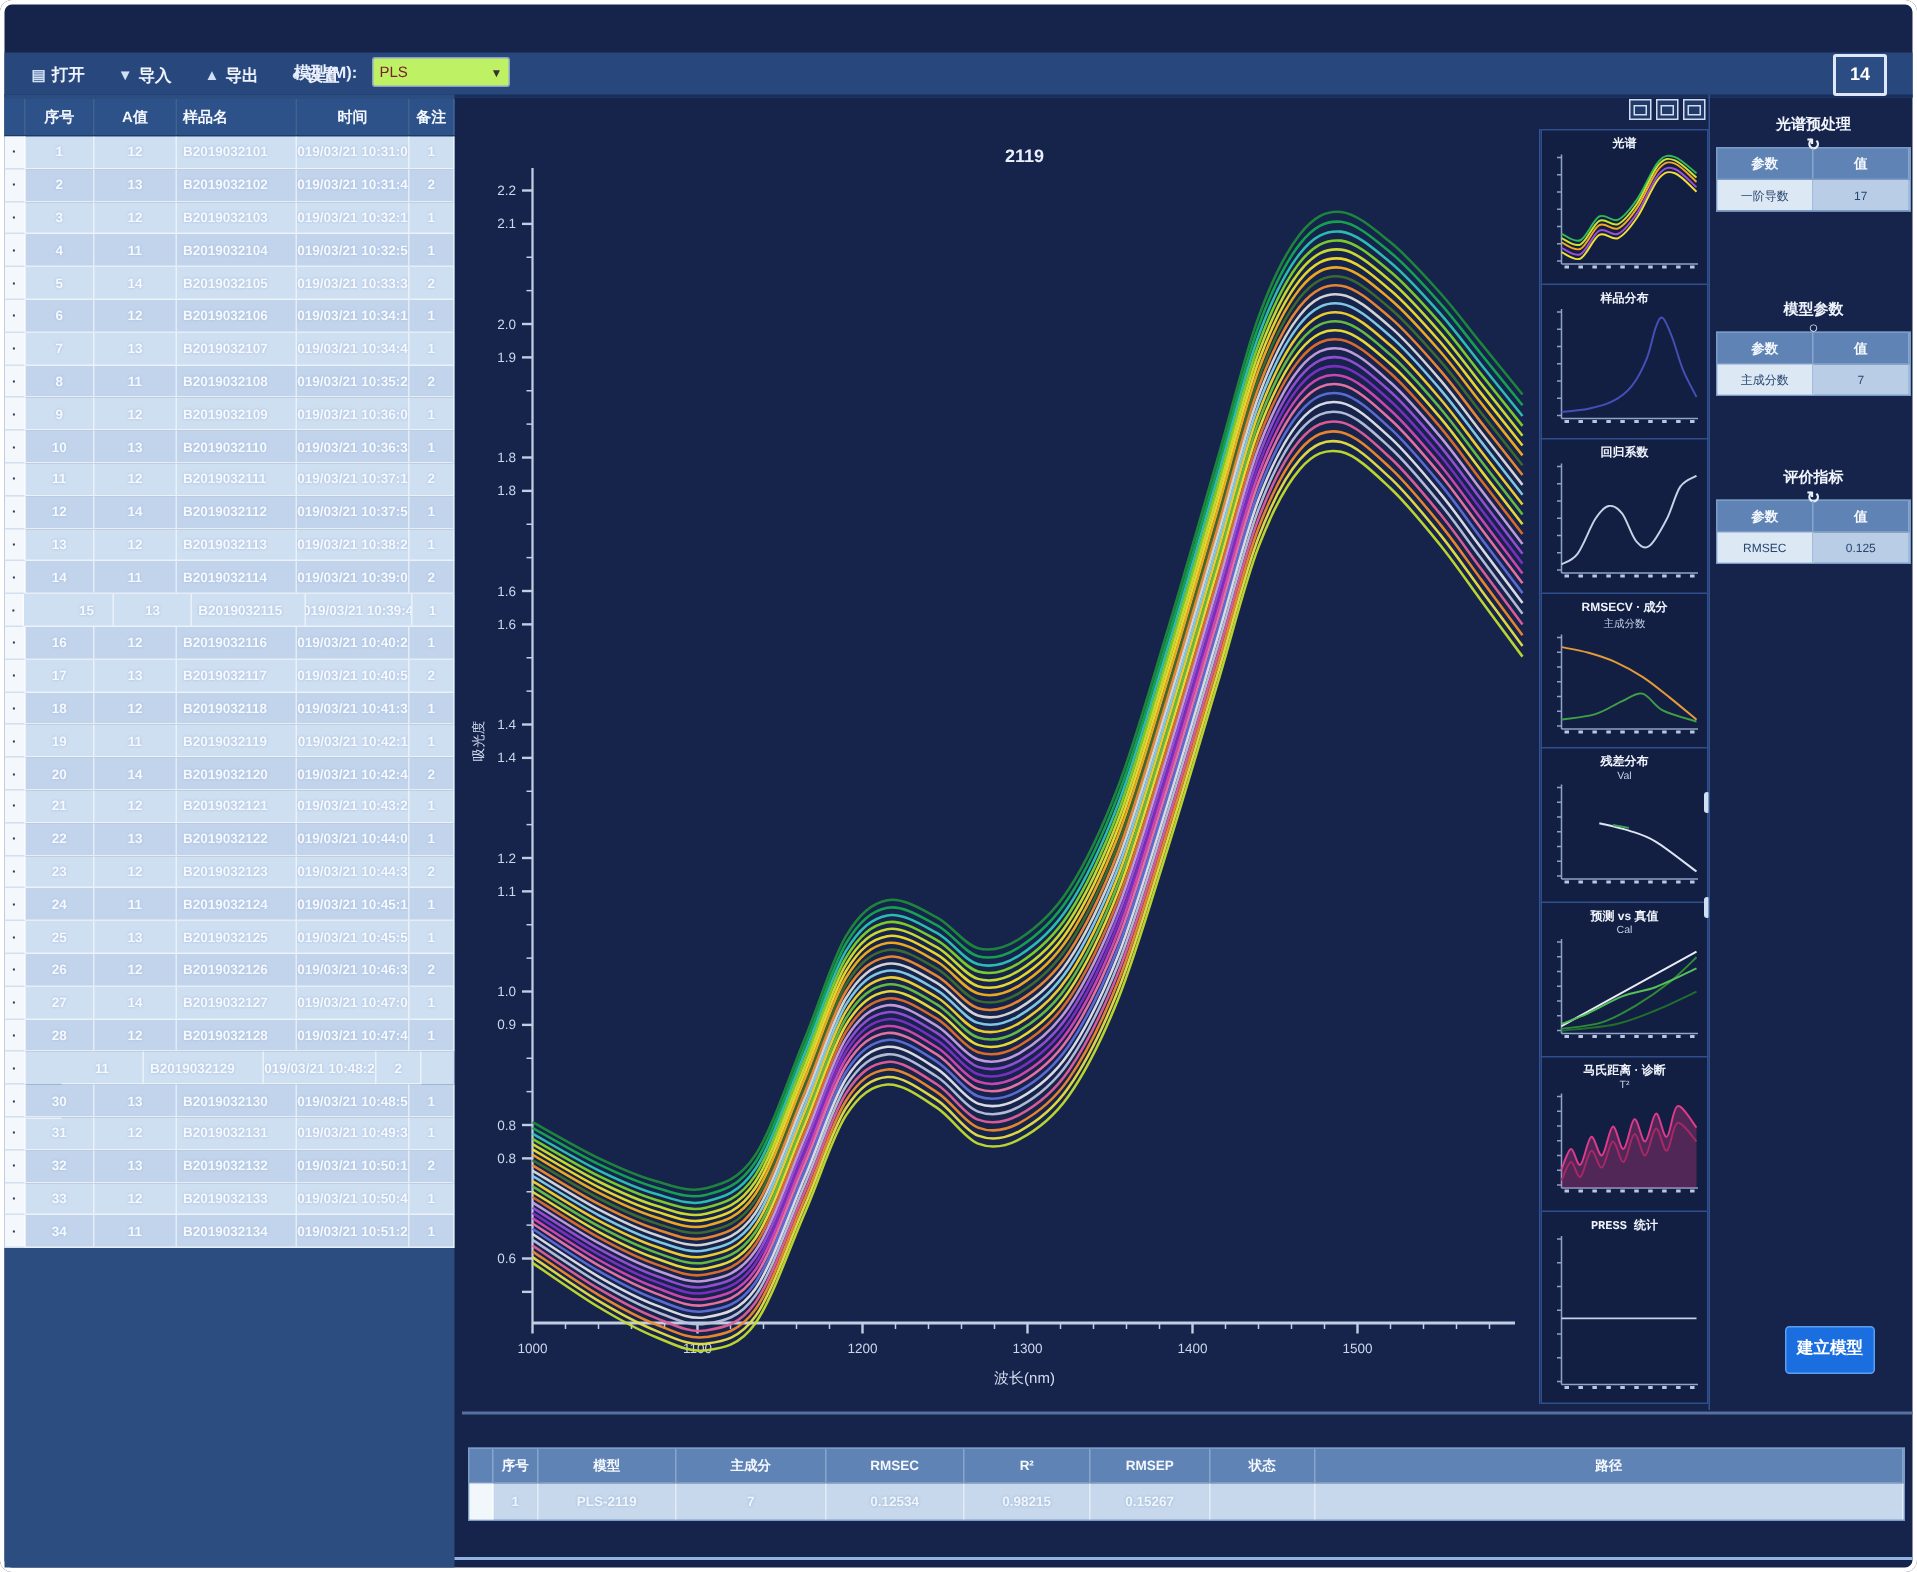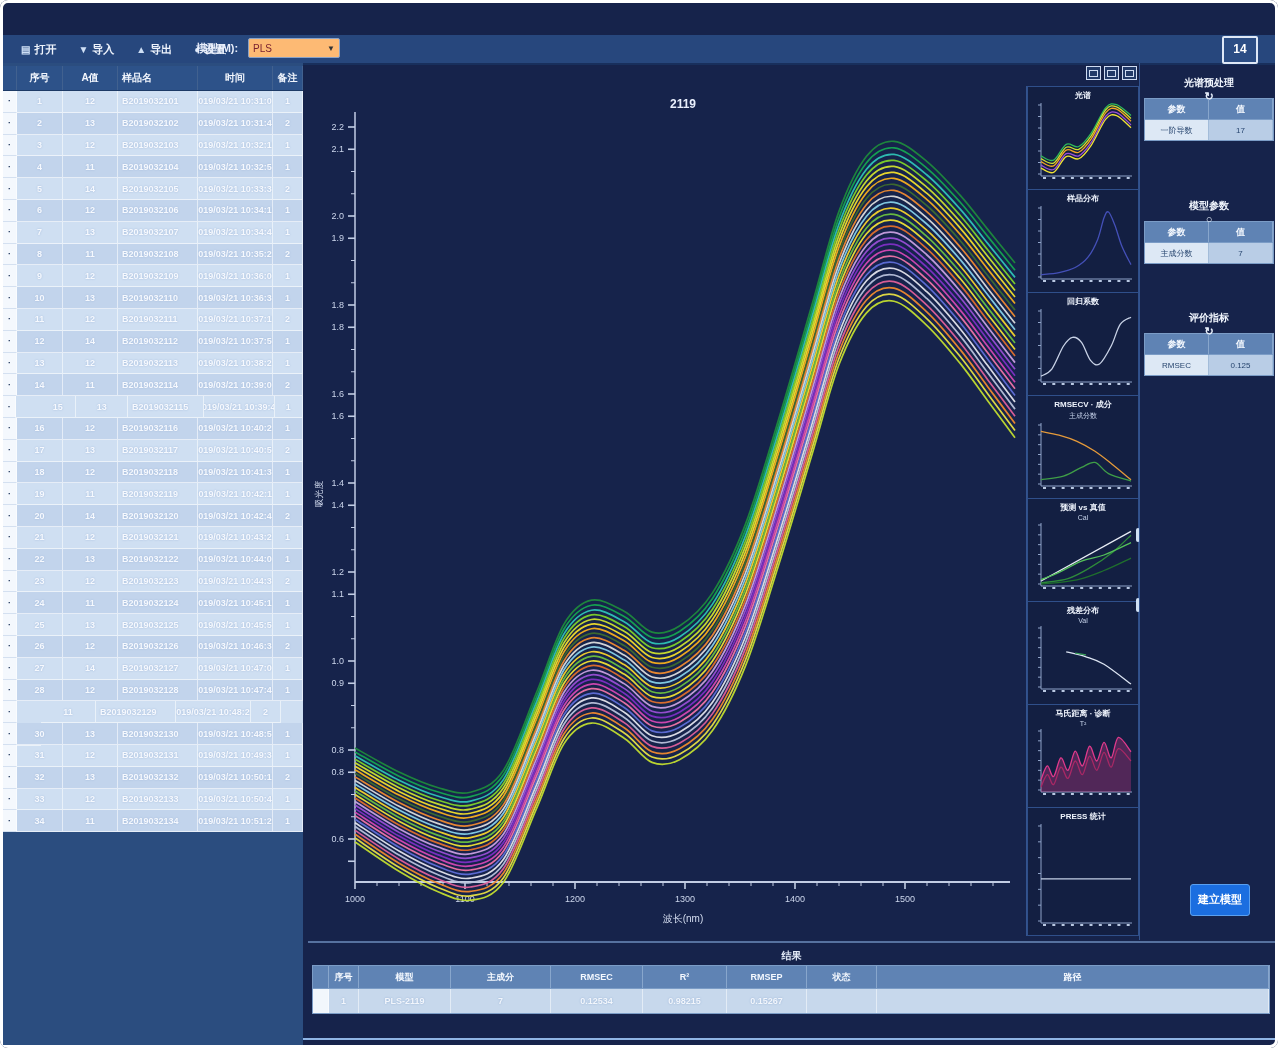--- a/index.html
+++ b/index.html
@@ -13,21 +13,21 @@
   #logo .small{font-size:10px;font-weight:bold;color:#dfe8f8;padding-bottom:2px;letter-spacing:2px;}
   #logo-underline{left:72px;top:28px;width:200px;height:2px;background:#e8eefb;border-radius:1px;}
   #win-title{left:0;top:7px;width:1278px;text-align:center;color:#d8e2f6;font-size:10px;}
   .winbtn{top:10px;width:16px;height:14px;color:#e8eefb;font-size:11px;line-height:14px;text-align:center;cursor:default;}
   
   #toolbar{left:3px;top:35px;width:1272px;height:28px;background:#27477d;border-bottom:2px solid #182f5c;}
   .menu-item{display:inline-flex;align-items:center;gap:4px;color:#eef3fc;font-size:11px;font-weight:bold;
              margin:5px 0 0 14px;padding:2px 4px;}
   .menu-item .mi{font-size:10px;color:#cfe0f6;}
   #combo-label{left:196px;top:41px;color:#e8eefb;font-size:11px;font-weight:bold;}
-  #combo{left:248px;top:38px;width:92px;height:20px;background:#fdba74;border:1px solid #8aa2c6;border-radius:2px;
+  #combo{left:248px;top:38px;width:92px;height:20px;background:#bef264;border:1px solid #8aa2c6;border-radius:2px;
          display:flex;align-items:center;justify-content:space-between;padding:0 4px;box-sizing:border-box;}
   #combo .val{font-size:10px;color:#7a2230;}
   #combo .arr{font-size:8px;color:#333;}
   #tb-right-btn{left:1222px;top:36px;width:32px;height:24px;border:2px solid #dfe8f6;border-radius:2px;
                 color:#fff;font-size:12px;font-weight:bold;text-align:center;line-height:22px;background:#2c4d84;}
   
   #left-panel{left:3px;top:63px;width:300px;height:982px;background:#2b4d7f;}
   #ltable{position:absolute;left:0;top:3px;width:300px;}
   .lt-head{display:flex;height:24px;background:#2d5289;border-bottom:1px solid #1d3a66;}
   .lt-head .c{color:#f2f6fd;font-size:10px;font-weight:bold;display:flex;align-items:center;justify-content:center;
@@ -633,20 +633,47 @@
           <rect x="58.5" y="66" width="3" height="2" fill="#b9c8e2"></rect>
           <rect x="67.80000000000001" y="66" width="3" height="2" fill="#b9c8e2"></rect>
           <rect x="77.10000000000001" y="66" width="3" height="2" fill="#b9c8e2"></rect>
           <rect x="86.4" y="66" width="3" height="2" fill="#b9c8e2"></rect>
           <rect x="95.7" y="66" width="3" height="2" fill="#b9c8e2"></rect>
           <path d="M10,10.44C13,11.06,22,12.50666666666667,28,14.160000000000004C34,15.813333333333338,40,17.67333333333334,46,20.360000000000003C52,23.046666666666667,58,26.35333333333333,64,30.279999999999998C70,34.20666666666666,76,39.16666666666666,82,43.919999999999995C88,48.67333333333333,97,56.32,100,58.800000000000004" fill="none" stroke="#e59a3a" stroke-width="1.3"></path>
           <path d="M10,58.800000000000004C13.75,58.18000000000001,25.75,57.14666666666667,32.5,55.08C39.25,53.01333333333333,45.25,48.67333333333333,50.5,46.4C55.75,44.126666666666665,59.5,40.406666666666666,64,41.44C68.5,42.47333333333333,71.5,49.5,77.5,52.6C83.5,55.7,96.25,58.8,100,60.04" fill="none" stroke="#3f9e47" stroke-width="1.3"></path>
         </svg>
       </div>
       <div class="thumb" style="height: 103px;">
+        <div class="tt">残差分布</div>
+        <div class="ts">Val</div>
+        <svg width="104" height="75">
+          <line x1="10" y1="2" x2="10" y2="65" stroke="#8fa3c8" stroke-width="1"></line>
+          <line x1="7" y1="4" x2="10" y2="4" stroke="#8fa3c8" stroke-width="1"></line>
+          <line x1="7" y1="13.833333333333334" x2="10" y2="13.833333333333334" stroke="#8fa3c8" stroke-width="1"></line>
+          <line x1="7" y1="23.666666666666668" x2="10" y2="23.666666666666668" stroke="#8fa3c8" stroke-width="1"></line>
+          <line x1="7" y1="33.5" x2="10" y2="33.5" stroke="#8fa3c8" stroke-width="1"></line>
+          <line x1="7" y1="43.333333333333336" x2="10" y2="43.333333333333336" stroke="#8fa3c8" stroke-width="1"></line>
+          <line x1="7" y1="53.166666666666664" x2="10" y2="53.166666666666664" stroke="#8fa3c8" stroke-width="1"></line>
+          <line x1="7" y1="63" x2="10" y2="63" stroke="#8fa3c8" stroke-width="1"></line>
+          <line x1="10" y1="65" x2="101" y2="65" stroke="#8fa3c8" stroke-width="1"></line>
+          <rect x="12" y="66" width="3" height="2" fill="#b9c8e2"></rect>
+          <rect x="21.3" y="66" width="3" height="2" fill="#b9c8e2"></rect>
+          <rect x="30.6" y="66" width="3" height="2" fill="#b9c8e2"></rect>
+          <rect x="39.900000000000006" y="66" width="3" height="2" fill="#b9c8e2"></rect>
+          <rect x="49.2" y="66" width="3" height="2" fill="#b9c8e2"></rect>
+          <rect x="58.5" y="66" width="3" height="2" fill="#b9c8e2"></rect>
+          <rect x="67.80000000000001" y="66" width="3" height="2" fill="#b9c8e2"></rect>
+          <rect x="77.10000000000001" y="66" width="3" height="2" fill="#b9c8e2"></rect>
+          <rect x="86.4" y="66" width="3" height="2" fill="#b9c8e2"></rect>
+          <rect x="95.7" y="66" width="3" height="2" fill="#b9c8e2"></rect>
+          <path d="M35.2,27.8C38.5,28.626666666666665,48.7,30.69333333333333,55,32.76C61.3,34.82666666666666,65.5,35.65333333333333,73,40.199999999999996C80.5,44.74666666666666,95.5,56.733333333333334,100,60.04" fill="none" stroke="#dce4f2" stroke-width="1.3"></path>
+          <path d="M44.2,29.040000000000003L55,30.9" fill="none" stroke="#3aa05a" stroke-width="1.3"></path>
+        </svg>
+      </div>
+      <div class="thumb" style="height: 103px;">
         <div class="tt">预测 vs 真值</div>
         <div class="ts">Cal</div>
         <svg width="104" height="75">
           <line x1="10" y1="2" x2="10" y2="65" stroke="#8fa3c8" stroke-width="1"></line>
           <line x1="7" y1="4" x2="10" y2="4" stroke="#8fa3c8" stroke-width="1"></line>
           <line x1="7" y1="13.833333333333334" x2="10" y2="13.833333333333334" stroke="#8fa3c8" stroke-width="1"></line>
           <line x1="7" y1="23.666666666666668" x2="10" y2="23.666666666666668" stroke="#8fa3c8" stroke-width="1"></line>
           <line x1="7" y1="33.5" x2="10" y2="33.5" stroke="#8fa3c8" stroke-width="1"></line>
           <line x1="7" y1="43.333333333333336" x2="10" y2="43.333333333333336" stroke="#8fa3c8" stroke-width="1"></line>
           <line x1="7" y1="53.166666666666664" x2="10" y2="53.166666666666664" stroke="#8fa3c8" stroke-width="1"></line>
@@ -662,47 +689,20 @@
           <rect x="77.10000000000001" y="66" width="3" height="2" fill="#b9c8e2"></rect>
           <rect x="86.4" y="66" width="3" height="2" fill="#b9c8e2"></rect>
           <rect x="95.7" y="66" width="3" height="2" fill="#b9c8e2"></rect>
           <path d="M10,60.04L100,10.44" fill="none" stroke="#e8edf5" stroke-width="1.3"></path>
           <path d="M10,61.9C14.5,61.17666666666666,28.75,60.14333333333334,37,57.56C45.25,54.97666666666667,52.00000000000001,50.843333333333334,59.50000000000001,46.4C67,41.95666666666666,75.25,36.27333333333333,82,30.9C88.75,25.526666666666667,97,16.950000000000003,100,14.160000000000004" fill="none" stroke="#2e8b3a" stroke-width="1.3"></path>
           <path d="M10,58.800000000000004C13,57.56,21.25,54.46,28,51.36C34.75,48.26,43,43.09333333333333,50.5,40.199999999999996C58,37.306666666666665,64.75,37.1,73,34C81.25,30.900000000000002,95.5,23.666666666666668,100,21.6" fill="none" stroke="#54c05a" stroke-width="1.3"></path>
           <path d="M10,63.14C16,62.41666666666667,35.5,61.07333333333334,46,58.800000000000004C56.5,56.52666666666667,64,53.11666666666667,73,49.5C82,45.88333333333333,95.5,39.16666666666667,100,37.1" fill="none" stroke="#1f6f2d" stroke-width="1.3"></path>
         </svg>
       </div>
       <div class="thumb" style="height: 103px;">
-        <div class="tt">残差分布</div>
-        <div class="ts">Val</div>
-        <svg width="104" height="75">
-          <line x1="10" y1="2" x2="10" y2="65" stroke="#8fa3c8" stroke-width="1"></line>
-          <line x1="7" y1="4" x2="10" y2="4" stroke="#8fa3c8" stroke-width="1"></line>
-          <line x1="7" y1="13.833333333333334" x2="10" y2="13.833333333333334" stroke="#8fa3c8" stroke-width="1"></line>
-          <line x1="7" y1="23.666666666666668" x2="10" y2="23.666666666666668" stroke="#8fa3c8" stroke-width="1"></line>
-          <line x1="7" y1="33.5" x2="10" y2="33.5" stroke="#8fa3c8" stroke-width="1"></line>
-          <line x1="7" y1="43.333333333333336" x2="10" y2="43.333333333333336" stroke="#8fa3c8" stroke-width="1"></line>
-          <line x1="7" y1="53.166666666666664" x2="10" y2="53.166666666666664" stroke="#8fa3c8" stroke-width="1"></line>
-          <line x1="7" y1="63" x2="10" y2="63" stroke="#8fa3c8" stroke-width="1"></line>
-          <line x1="10" y1="65" x2="101" y2="65" stroke="#8fa3c8" stroke-width="1"></line>
-          <rect x="12" y="66" width="3" height="2" fill="#b9c8e2"></rect>
-          <rect x="21.3" y="66" width="3" height="2" fill="#b9c8e2"></rect>
-          <rect x="30.6" y="66" width="3" height="2" fill="#b9c8e2"></rect>
-          <rect x="39.900000000000006" y="66" width="3" height="2" fill="#b9c8e2"></rect>
-          <rect x="49.2" y="66" width="3" height="2" fill="#b9c8e2"></rect>
-          <rect x="58.5" y="66" width="3" height="2" fill="#b9c8e2"></rect>
-          <rect x="67.80000000000001" y="66" width="3" height="2" fill="#b9c8e2"></rect>
-          <rect x="77.10000000000001" y="66" width="3" height="2" fill="#b9c8e2"></rect>
-          <rect x="86.4" y="66" width="3" height="2" fill="#b9c8e2"></rect>
-          <rect x="95.7" y="66" width="3" height="2" fill="#b9c8e2"></rect>
-          <path d="M35.2,27.8C38.5,28.626666666666665,48.7,30.69333333333333,55,32.76C61.3,34.82666666666666,65.5,35.65333333333333,73,40.199999999999996C80.5,44.74666666666666,95.5,56.733333333333334,100,60.04" fill="none" stroke="#dce4f2" stroke-width="1.3"></path>
-          <path d="M44.2,29.040000000000003L55,30.9" fill="none" stroke="#3aa05a" stroke-width="1.3"></path>
-        </svg>
-      </div>
-      <div class="thumb" style="height: 103px;">
         <div class="tt">马氏距离 · 诊断</div>
         <div class="ts">T²</div>
         <svg width="104" height="75">
           <line x1="10" y1="2" x2="10" y2="65" stroke="#8fa3c8" stroke-width="1"></line>
           <line x1="7" y1="4" x2="10" y2="4" stroke="#8fa3c8" stroke-width="1"></line>
           <line x1="7" y1="13.833333333333334" x2="10" y2="13.833333333333334" stroke="#8fa3c8" stroke-width="1"></line>
           <line x1="7" y1="23.666666666666668" x2="10" y2="23.666666666666668" stroke="#8fa3c8" stroke-width="1"></line>
           <line x1="7" y1="33.5" x2="10" y2="33.5" stroke="#8fa3c8" stroke-width="1"></line>
           <line x1="7" y1="43.333333333333336" x2="10" y2="43.333333333333336" stroke="#8fa3c8" stroke-width="1"></line>
           <line x1="7" y1="53.166666666666664" x2="10" y2="53.166666666666664" stroke="#8fa3c8" stroke-width="1"></line>
@@ -716,21 +716,21 @@
           <rect x="58.5" y="66" width="3" height="2" fill="#b9c8e2"></rect>
           <rect x="67.80000000000001" y="66" width="3" height="2" fill="#b9c8e2"></rect>
           <rect x="77.10000000000001" y="66" width="3" height="2" fill="#b9c8e2"></rect>
           <rect x="86.4" y="66" width="3" height="2" fill="#b9c8e2"></rect>
           <rect x="95.7" y="66" width="3" height="2" fill="#b9c8e2"></rect>
           <path d="M10,52.6C11.05,50.32666666666667,14.200000000000001,39.476666666666674,16.3,38.96000000000001C18.400000000000002,38.44333333333334,20.35,50.843333333333334,22.6,49.5C24.85,48.156666666666666,27.400000000000002,31.93333333333333,29.8,30.9C32.2,29.866666666666667,34.6,44.43666666666667,37,43.300000000000004C39.4,42.16333333333334,41.800000000000004,24.80333333333333,44.2,24.08C46.6,23.356666666666666,49,39.786666666666676,51.4,38.96000000000001C53.8,38.13333333333334,56.2,19.94666666666667,58.6,19.12C61,18.293333333333333,63.4,34.62,65.8,34C68.2,33.38,70.6,15.916666666666664,73,15.399999999999997C75.4,14.88333333333333,77.8,31.726666666666667,80.2,30.9C82.60000000000001,30.07333333333333,84.10000000000001,11.473333333333333,87.4,10.44C90.7,9.406666666666666,97.9,22.323333333333334,100,24.7L100,65L10,65Z" fill="rgba(224,58,140,0.30)" stroke="none"></path>
           <path d="M10,52.6C11.05,50.32666666666667,14.200000000000001,39.476666666666674,16.3,38.96000000000001C18.400000000000002,38.44333333333334,20.35,50.843333333333334,22.6,49.5C24.85,48.156666666666666,27.400000000000002,31.93333333333333,29.8,30.9C32.2,29.866666666666667,34.6,44.43666666666667,37,43.300000000000004C39.4,42.16333333333334,41.800000000000004,24.80333333333333,44.2,24.08C46.6,23.356666666666666,49,39.786666666666676,51.4,38.96000000000001C53.8,38.13333333333334,56.2,19.94666666666667,58.6,19.12C61,18.293333333333333,63.4,34.62,65.8,34C68.2,33.38,70.6,15.916666666666664,73,15.399999999999997C75.4,14.88333333333333,77.8,31.726666666666667,80.2,30.9C82.60000000000001,30.07333333333333,84.10000000000001,11.473333333333333,87.4,10.44C90.7,9.406666666666666,97.9,22.323333333333334,100,24.7" fill="none" stroke="#e03a8c" stroke-width="1.3"></path>
           <path d="M10,60.04C11.05,57.97333333333333,14.200000000000001,48.053333333333335,16.3,47.64C18.400000000000002,47.22666666666667,20.35,58.800000000000004,22.6,57.56C24.85,56.32,27.400000000000002,41.23333333333333,29.8,40.199999999999996C32.2,39.166666666666664,34.6,52.39333333333333,37,51.36C39.4,50.32666666666667,41.800000000000004,34.62,44.2,34C46.6,33.38,49,48.46666666666667,51.4,47.64C53.8,46.81333333333333,56.2,29.763333333333335,58.6,29.040000000000003C61,28.31666666666667,63.4,43.92,65.8,43.300000000000004C68.2,42.68000000000001,70.6,25.83666666666667,73,25.32C75.4,24.80333333333333,77.8,40.81999999999999,80.2,40.199999999999996C82.60000000000001,39.58,84.10000000000001,22.633333333333333,87.4,21.6C90.7,20.56666666666667,97.9,31.933333333333334,100,34" fill="none" stroke="#a82865" stroke-width="1.3"></path>
         </svg>
       </div>
-      <div class="thumb" style="height: 129px;">
+      <div class="thumb" style="height: 129px; font-family: Liberation Mono, monospace;">
         <div class="tt">PRESS 统计</div>
         <svg width="104" height="111">
           <line x1="10" y1="2" x2="10" y2="101" stroke="#8fa3c8" stroke-width="1"></line>
           <line x1="7" y1="4" x2="10" y2="4" stroke="#8fa3c8" stroke-width="1"></line>
           <line x1="7" y1="19.833333333333336" x2="10" y2="19.833333333333336" stroke="#8fa3c8" stroke-width="1"></line>
           <line x1="7" y1="35.66666666666667" x2="10" y2="35.66666666666667" stroke="#8fa3c8" stroke-width="1"></line>
           <line x1="7" y1="51.5" x2="10" y2="51.5" stroke="#8fa3c8" stroke-width="1"></line>
           <line x1="7" y1="67.33333333333334" x2="10" y2="67.33333333333334" stroke="#8fa3c8" stroke-width="1"></line>
           <line x1="7" y1="83.16666666666667" x2="10" y2="83.16666666666667" stroke="#8fa3c8" stroke-width="1"></line>
           <line x1="7" y1="99" x2="10" y2="99" stroke="#8fa3c8" stroke-width="1"></line>
@@ -793,21 +793,20 @@
         <div class="tr">
           <div class="c">RMSEC</div>
           <div class="c">0.125</div>
         </div>
       </div>
     </div>
   <div id="build-btn" class="abs">建立模型</div>
 
   <div id="bottom-line" class="abs"></div>
   <div id="bottom-panel" class="abs">
-    <div id="bp-title">结果</div>
     <div id="btable">
         <div class="bt-head">
           <div class="c" style="width: 16px;"></div>
           <div class="c" style="width: 30px;">序号</div>
           <div class="c" style="width: 92px;">模型</div>
           <div class="c" style="width: 100px;">主成分</div>
           <div class="c" style="width: 92px;">RMSEC</div>
           <div class="c" style="width: 84px;">R²</div>
           <div class="c" style="width: 80px;">RMSEP</div>
           <div class="c" style="width: 70px;">状态</div>

